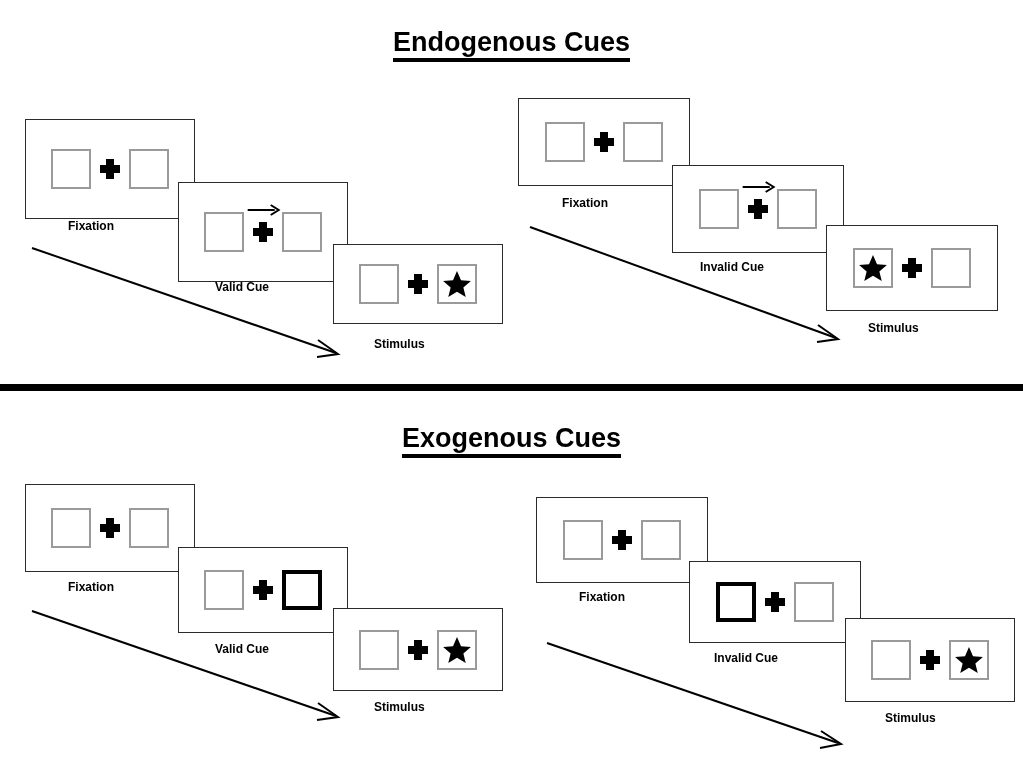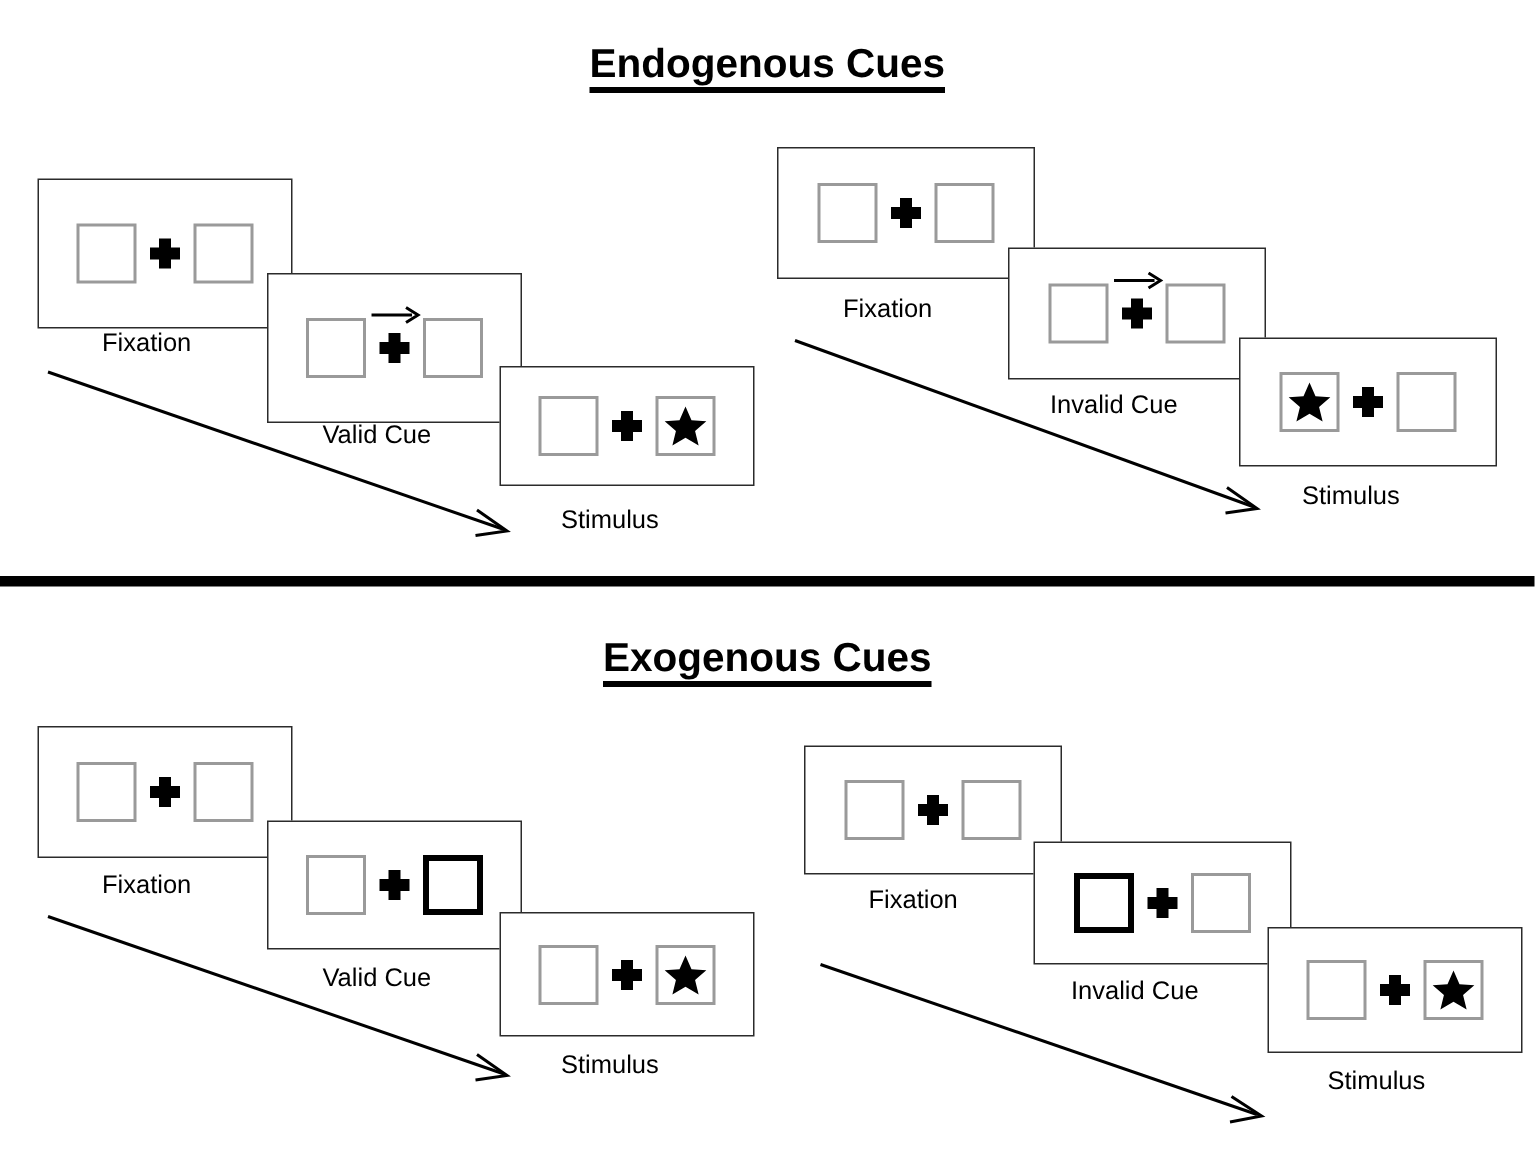--- a/index.html
+++ b/index.html
@@ -118,22 +118,22 @@
     top: -17px;
     transform: translateX(-48%);
     width: 34px;
     height: 14px;
   }
   .cue-arrow svg { display:block; }
 
   
   .caption {
     position: absolute;
-    font-size: 17px;
-    font-weight: normal;
+    font-size: 12px;
+    font-weight: bold;
     white-space: nowrap;
     color: #000;
   }
 
   
   .flow-arrow {
     position: absolute;
     pointer-events: none;
   }
   .flow-arrow svg { display: block; overflow: visible; }

